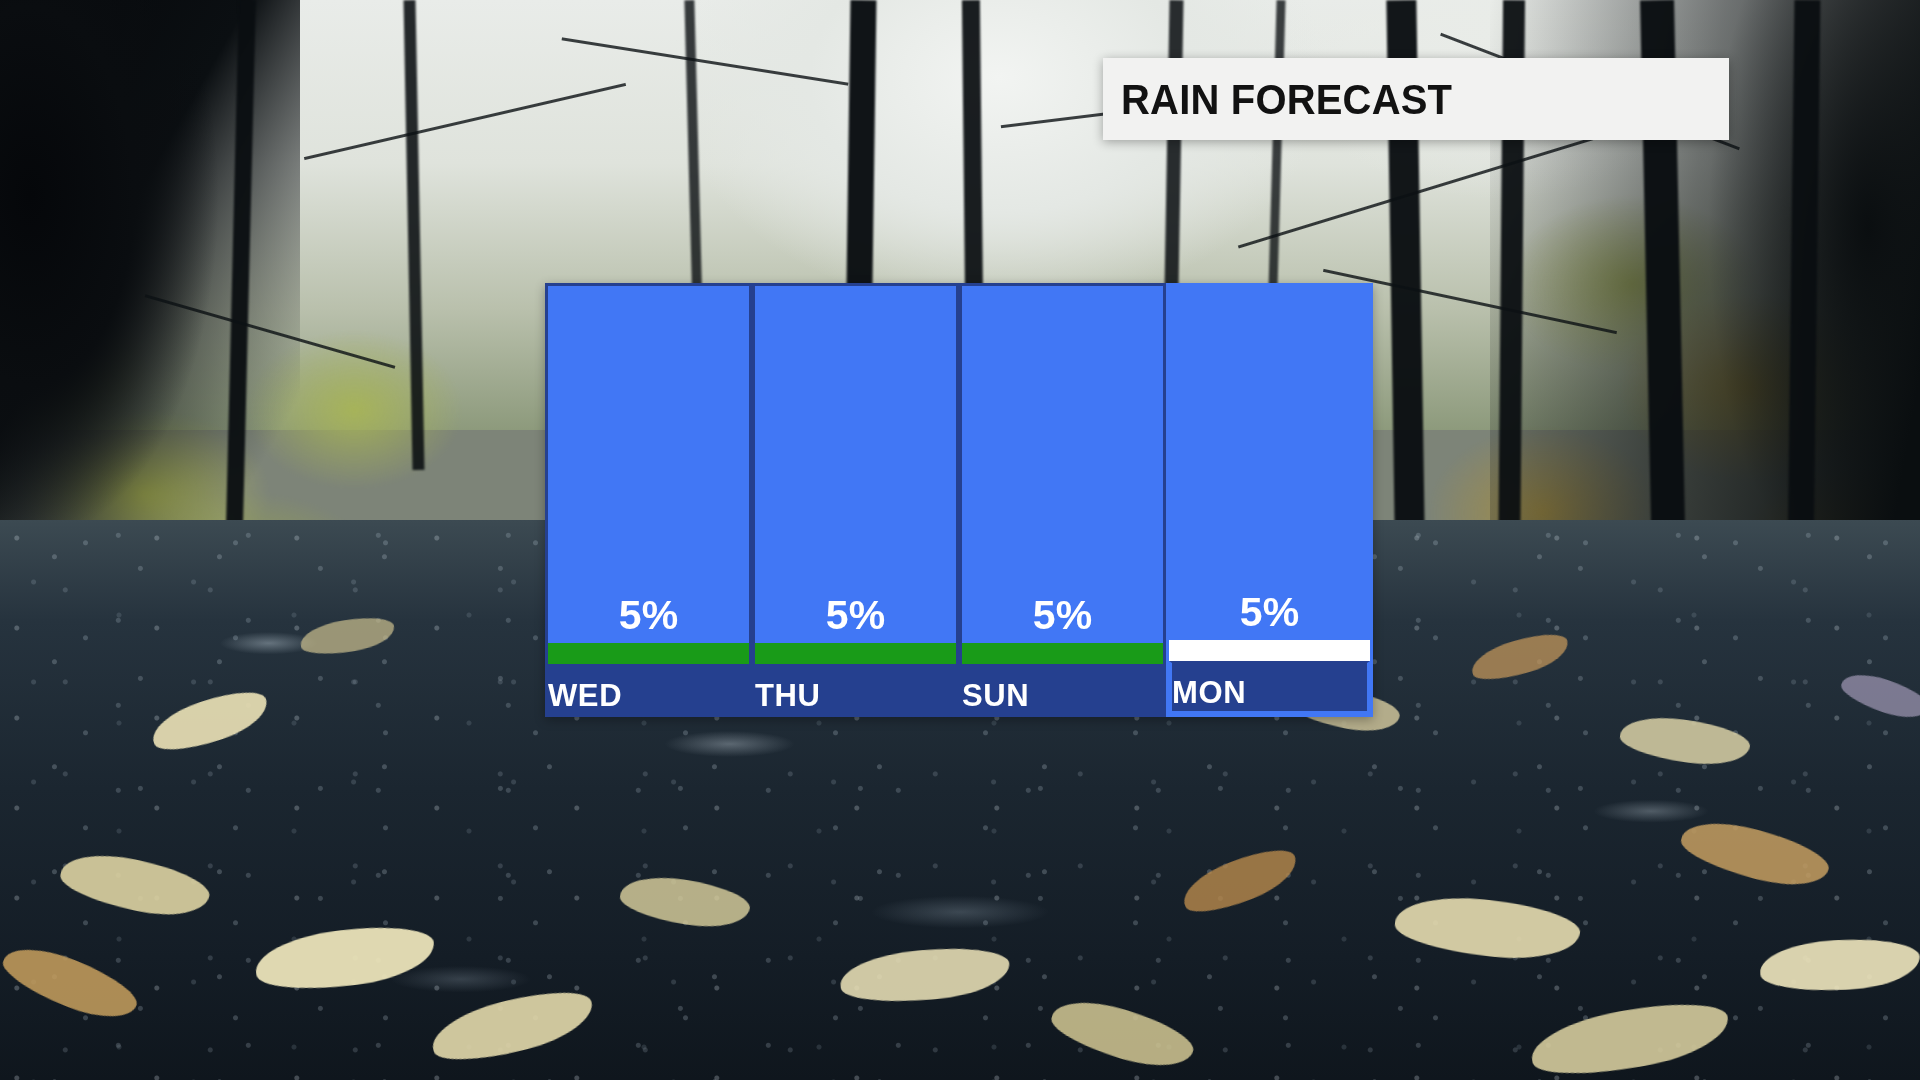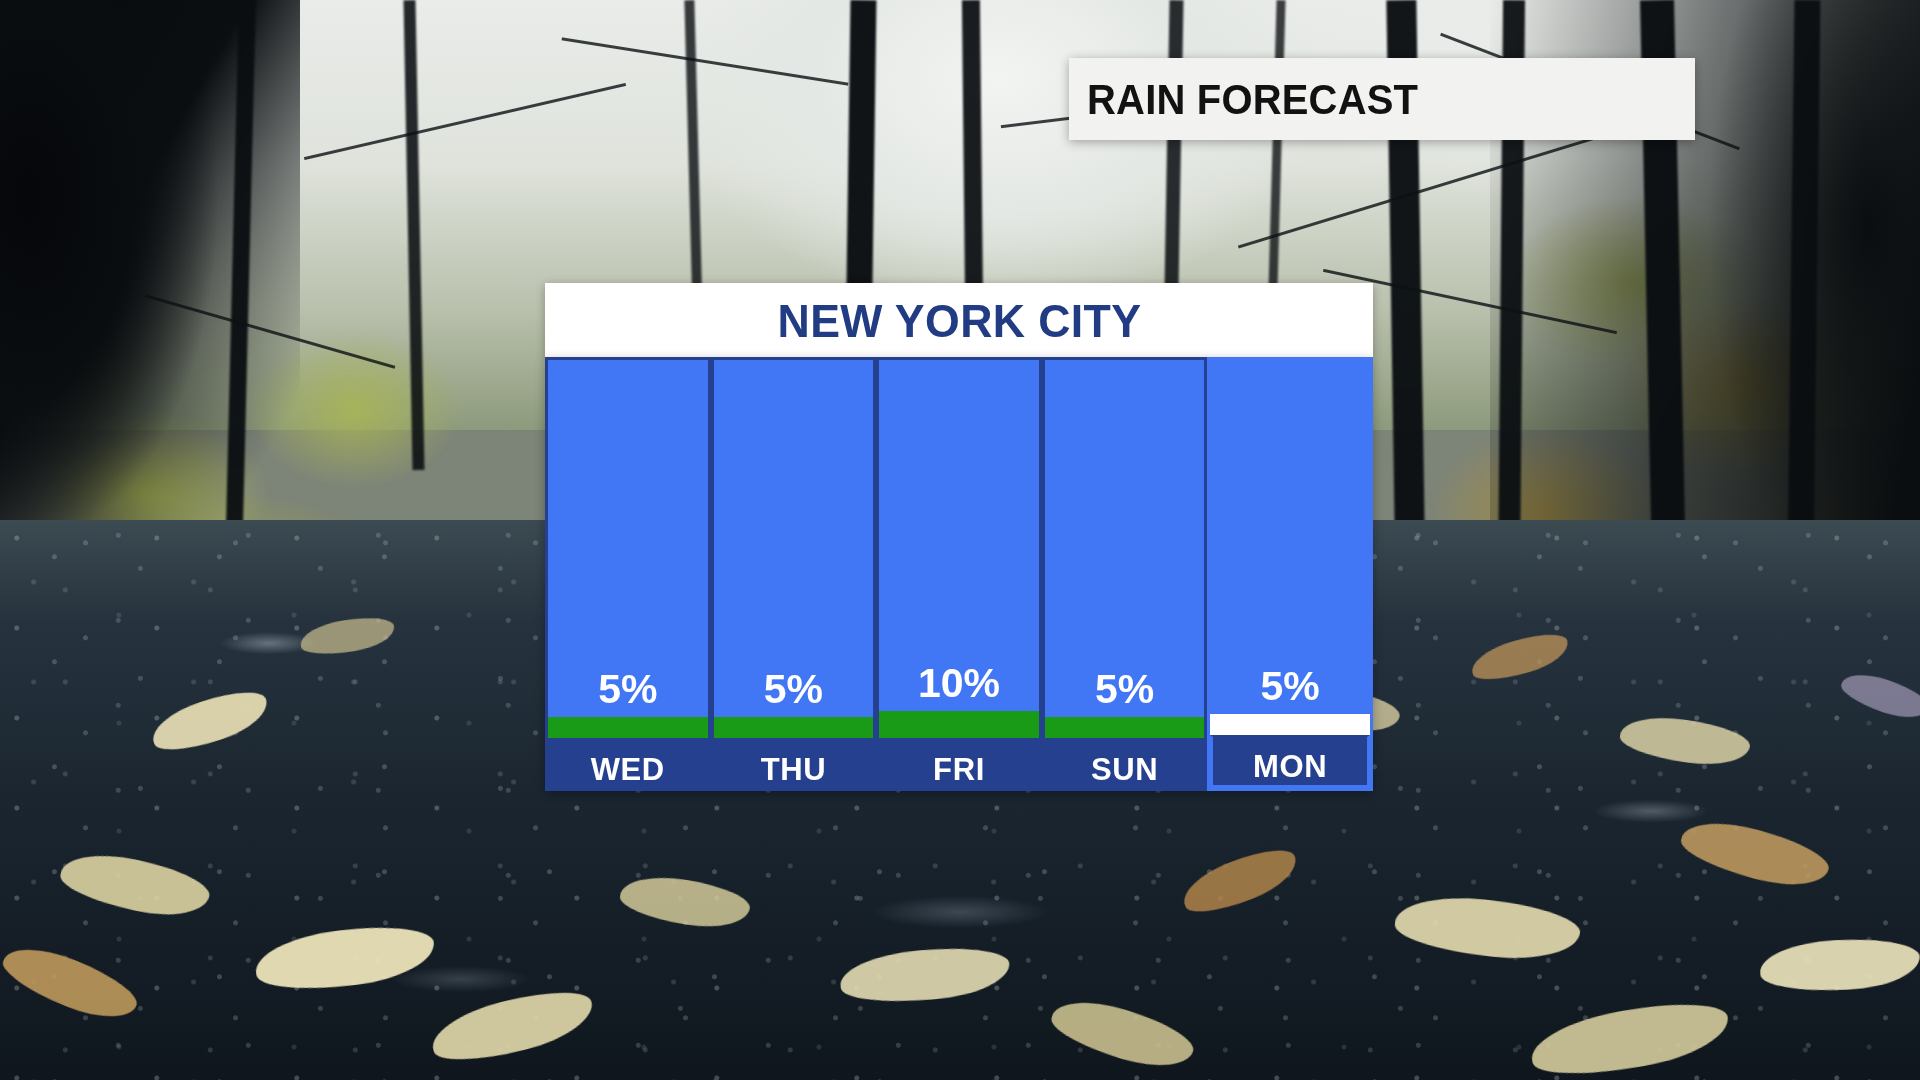--- a/index.html
+++ b/index.html
@@ -116,21 +116,21 @@
       radial-gradient(circle at 21% 62%, rgba(190,208,222,.35) 0 2px, rgba(0,0,0,0) 3px),
       radial-gradient(circle at 45% 76%, rgba(200,215,228,.35) 0 2px, rgba(0,0,0,0) 3px),
       radial-gradient(circle at 68% 88%, rgba(185,202,216,.3) 0 2px, rgba(0,0,0,0) 3px);
     background-size:140px 90px, 165px 105px, 150px 95px, 180px 110px, 130px 85px, 160px 100px, 145px 92px, 175px 108px;
   }
   
   .leaf { position:absolute; border-radius:48% 52% 46% 54% / 58% 42% 60% 40%; filter:blur(.7px); }
 
   
   #banner {
-    position:absolute; left:1069px; top:58px; width:626px; height:82px;
+    position:absolute; left:1103px; top:58px; width:626px; height:82px;
     background:#f2f2f1;
     display:flex; align-items:center;
     box-shadow:0 2px 10px rgba(0,0,0,.32);
   }
   #banner .btxt {
     margin-left:18px;
     font-size:43px; font-weight:bold; letter-spacing:.2px;
     color:#121212; white-space:nowrap;
     transform:scaleX(.93); transform-origin:left center;
   }
@@ -172,21 +172,21 @@
   }
 
   .bar { width:100%; }
   .bar.green  { background:#199b18; }
   .bar.yellow { background:#fcf500; }
   .bar.white  { background:#ffffff; }
 
   .daybox {
     background:#25408f; width:100%;
     border-top:2px solid #25408f;
-    display:flex; align-items:flex-start; justify-content:center;
+    display:flex; align-items:flex-start; 
     padding-top:12px;
   }
   .daybox.edged { border-bottom:3px solid #4177f5; border-left:3px solid #4177f5; border-right:3px solid #4177f5; }
   .day {
     color:#ffffff; font-size:31px; font-weight:bold; letter-spacing:.6px;
   }
 </style>
 </head>
 <body>
 
@@ -242,49 +242,39 @@
     <div class="leaf" style="left:300px;  top:620px; width:95px;  height:32px; background:#ccc08f; transform:rotate(-9deg);  opacity:.7;"></div>
     <div class="leaf" style="left:1840px; top:680px; width:90px;  height:32px; background:#b8accc; transform:rotate(19deg);  opacity:.6;"></div>
   </div>
 
   <div id="banner">
     <span class="btxt">RAIN FORECAST</span>
   </div>
 
   <div id="card">
 
-    <div id="card-title">
-      <span class="ttxt">NEW YORK CITY</span>
-    </div>
 
     <div id="grid">
 
       <div class="col">
         <div class="pct">5%</div>
         <div class="bar green" style="height:21px;"></div>
         <div class="daybox">
           <span class="day">WED</span>
         </div>
       </div>
 
       <div class="col">
         <div class="pct">5%</div>
         <div class="bar green" style="height:21px;"></div>
         <div class="daybox">
           <span class="day">THU</span>
         </div>
       </div>
 
-      <div class="col">
-        <div class="pct">10%</div>
-        <div class="bar green" style="height:27px;"></div>
-        <div class="daybox">
-          <span class="day">FRI</span>
-        </div>
-      </div>
 
 
       <div class="col">
         <div class="pct">5%</div>
         <div class="bar green" style="height:21px;"></div>
         <div class="daybox">
           <span class="day">SUN</span>
         </div>
       </div>
 

